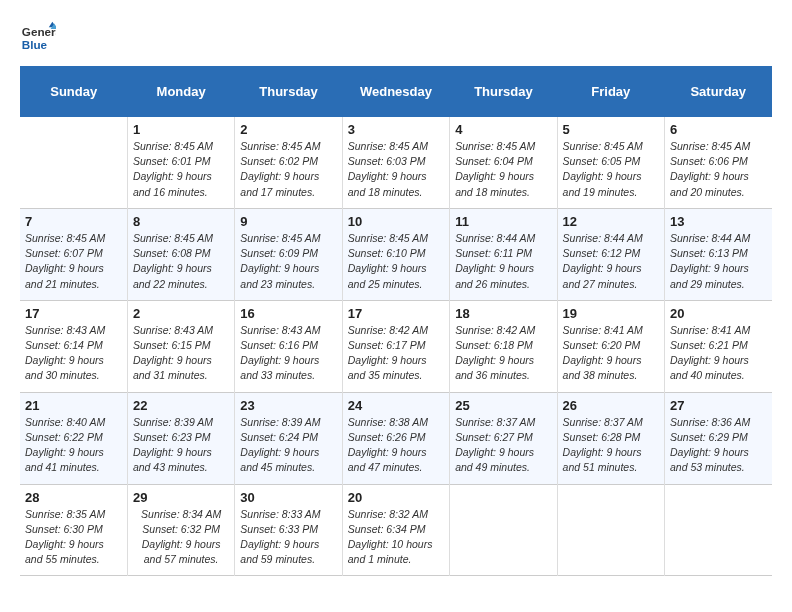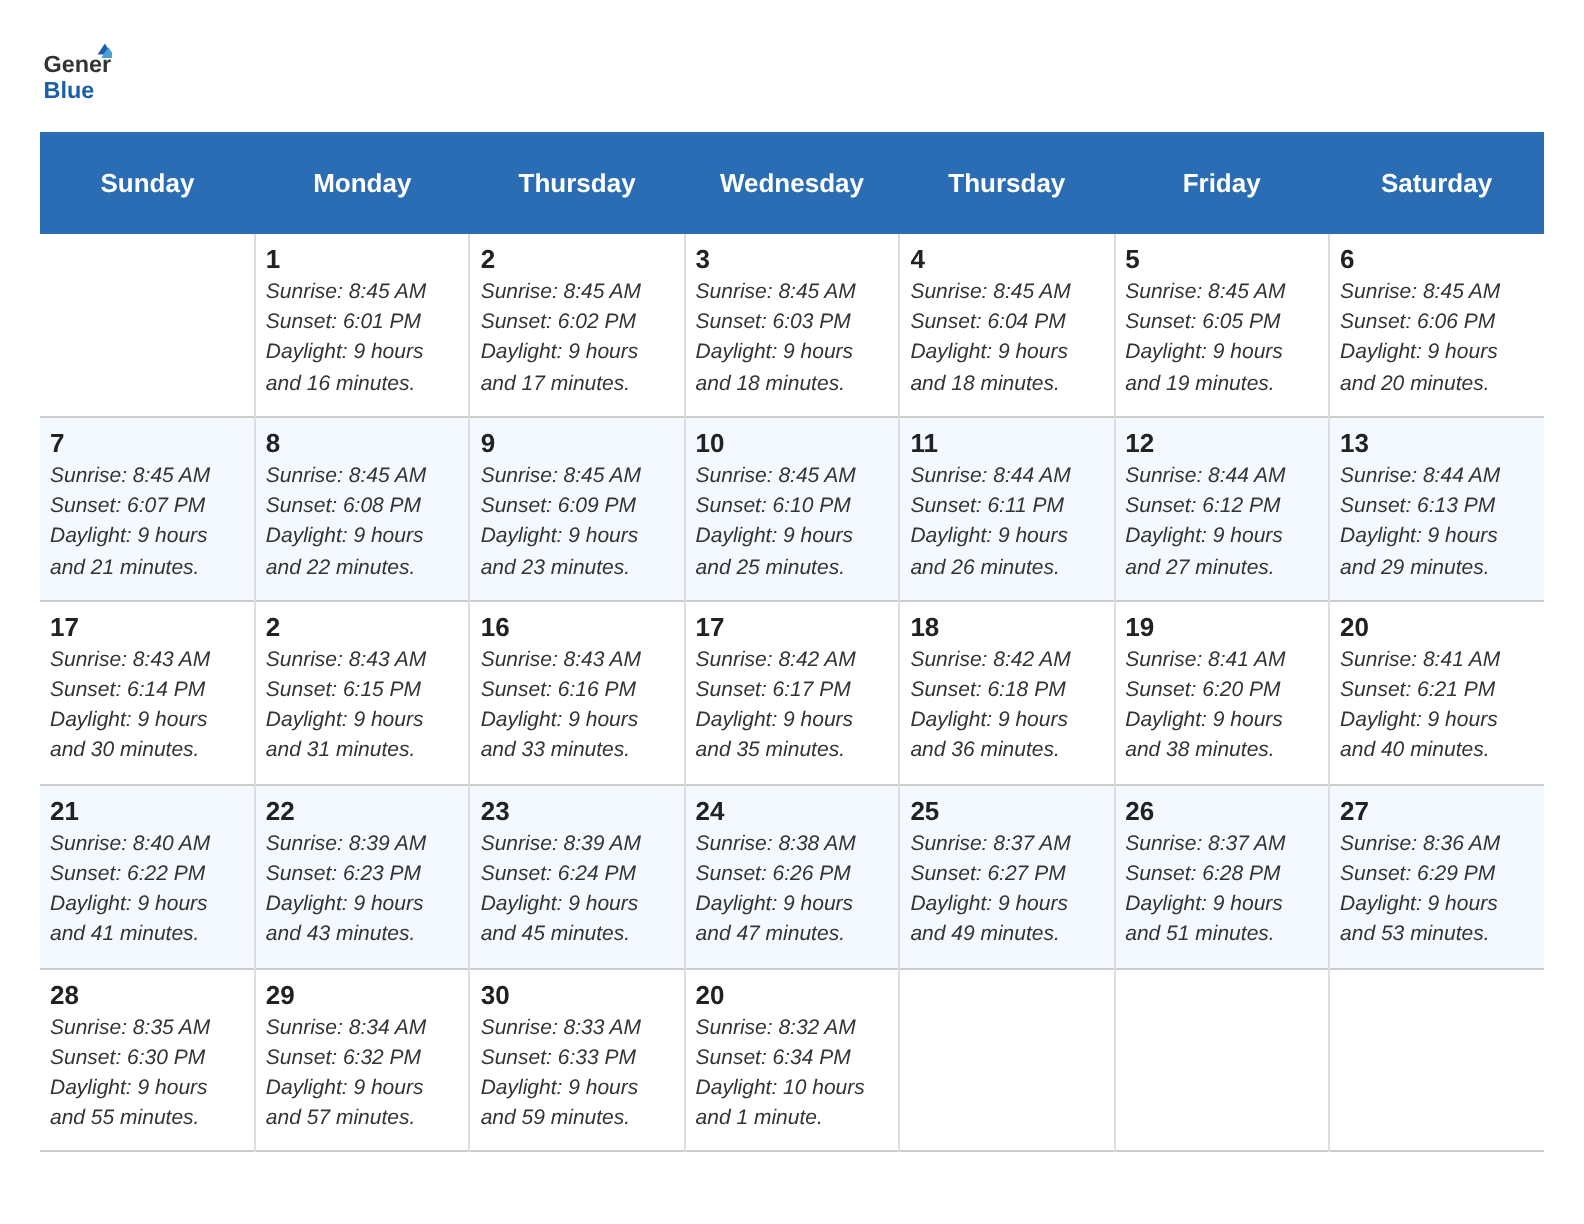--- a/index.html
+++ b/index.html
@@ -314,21 +314,21 @@
       <tr>
         <td>
           <span class="day-num">28</span>
           <div class="day-info" style="white-space: pre-line;">Sunrise: 8:35 AM
 Sunset: 6:30 PM
 Daylight: 9 hours
 and 55 minutes.</div>
         </td>
         <td>
           <span class="day-num">29</span>
-          <div class="day-info" style="white-space: pre-line;">Sunrise: 8:34 AM
+          <div class="day-info" style="white-space: pre-line; text-align: center;">Sunrise: 8:34 AM
 Sunset: 6:32 PM
 Daylight: 9 hours
 and 57 minutes.</div>
         </td>
         <td>
           <span class="day-num">30</span>
           <div class="day-info" style="white-space: pre-line;">Sunrise: 8:33 AM
 Sunset: 6:33 PM
 Daylight: 9 hours
 and 59 minutes.</div>

